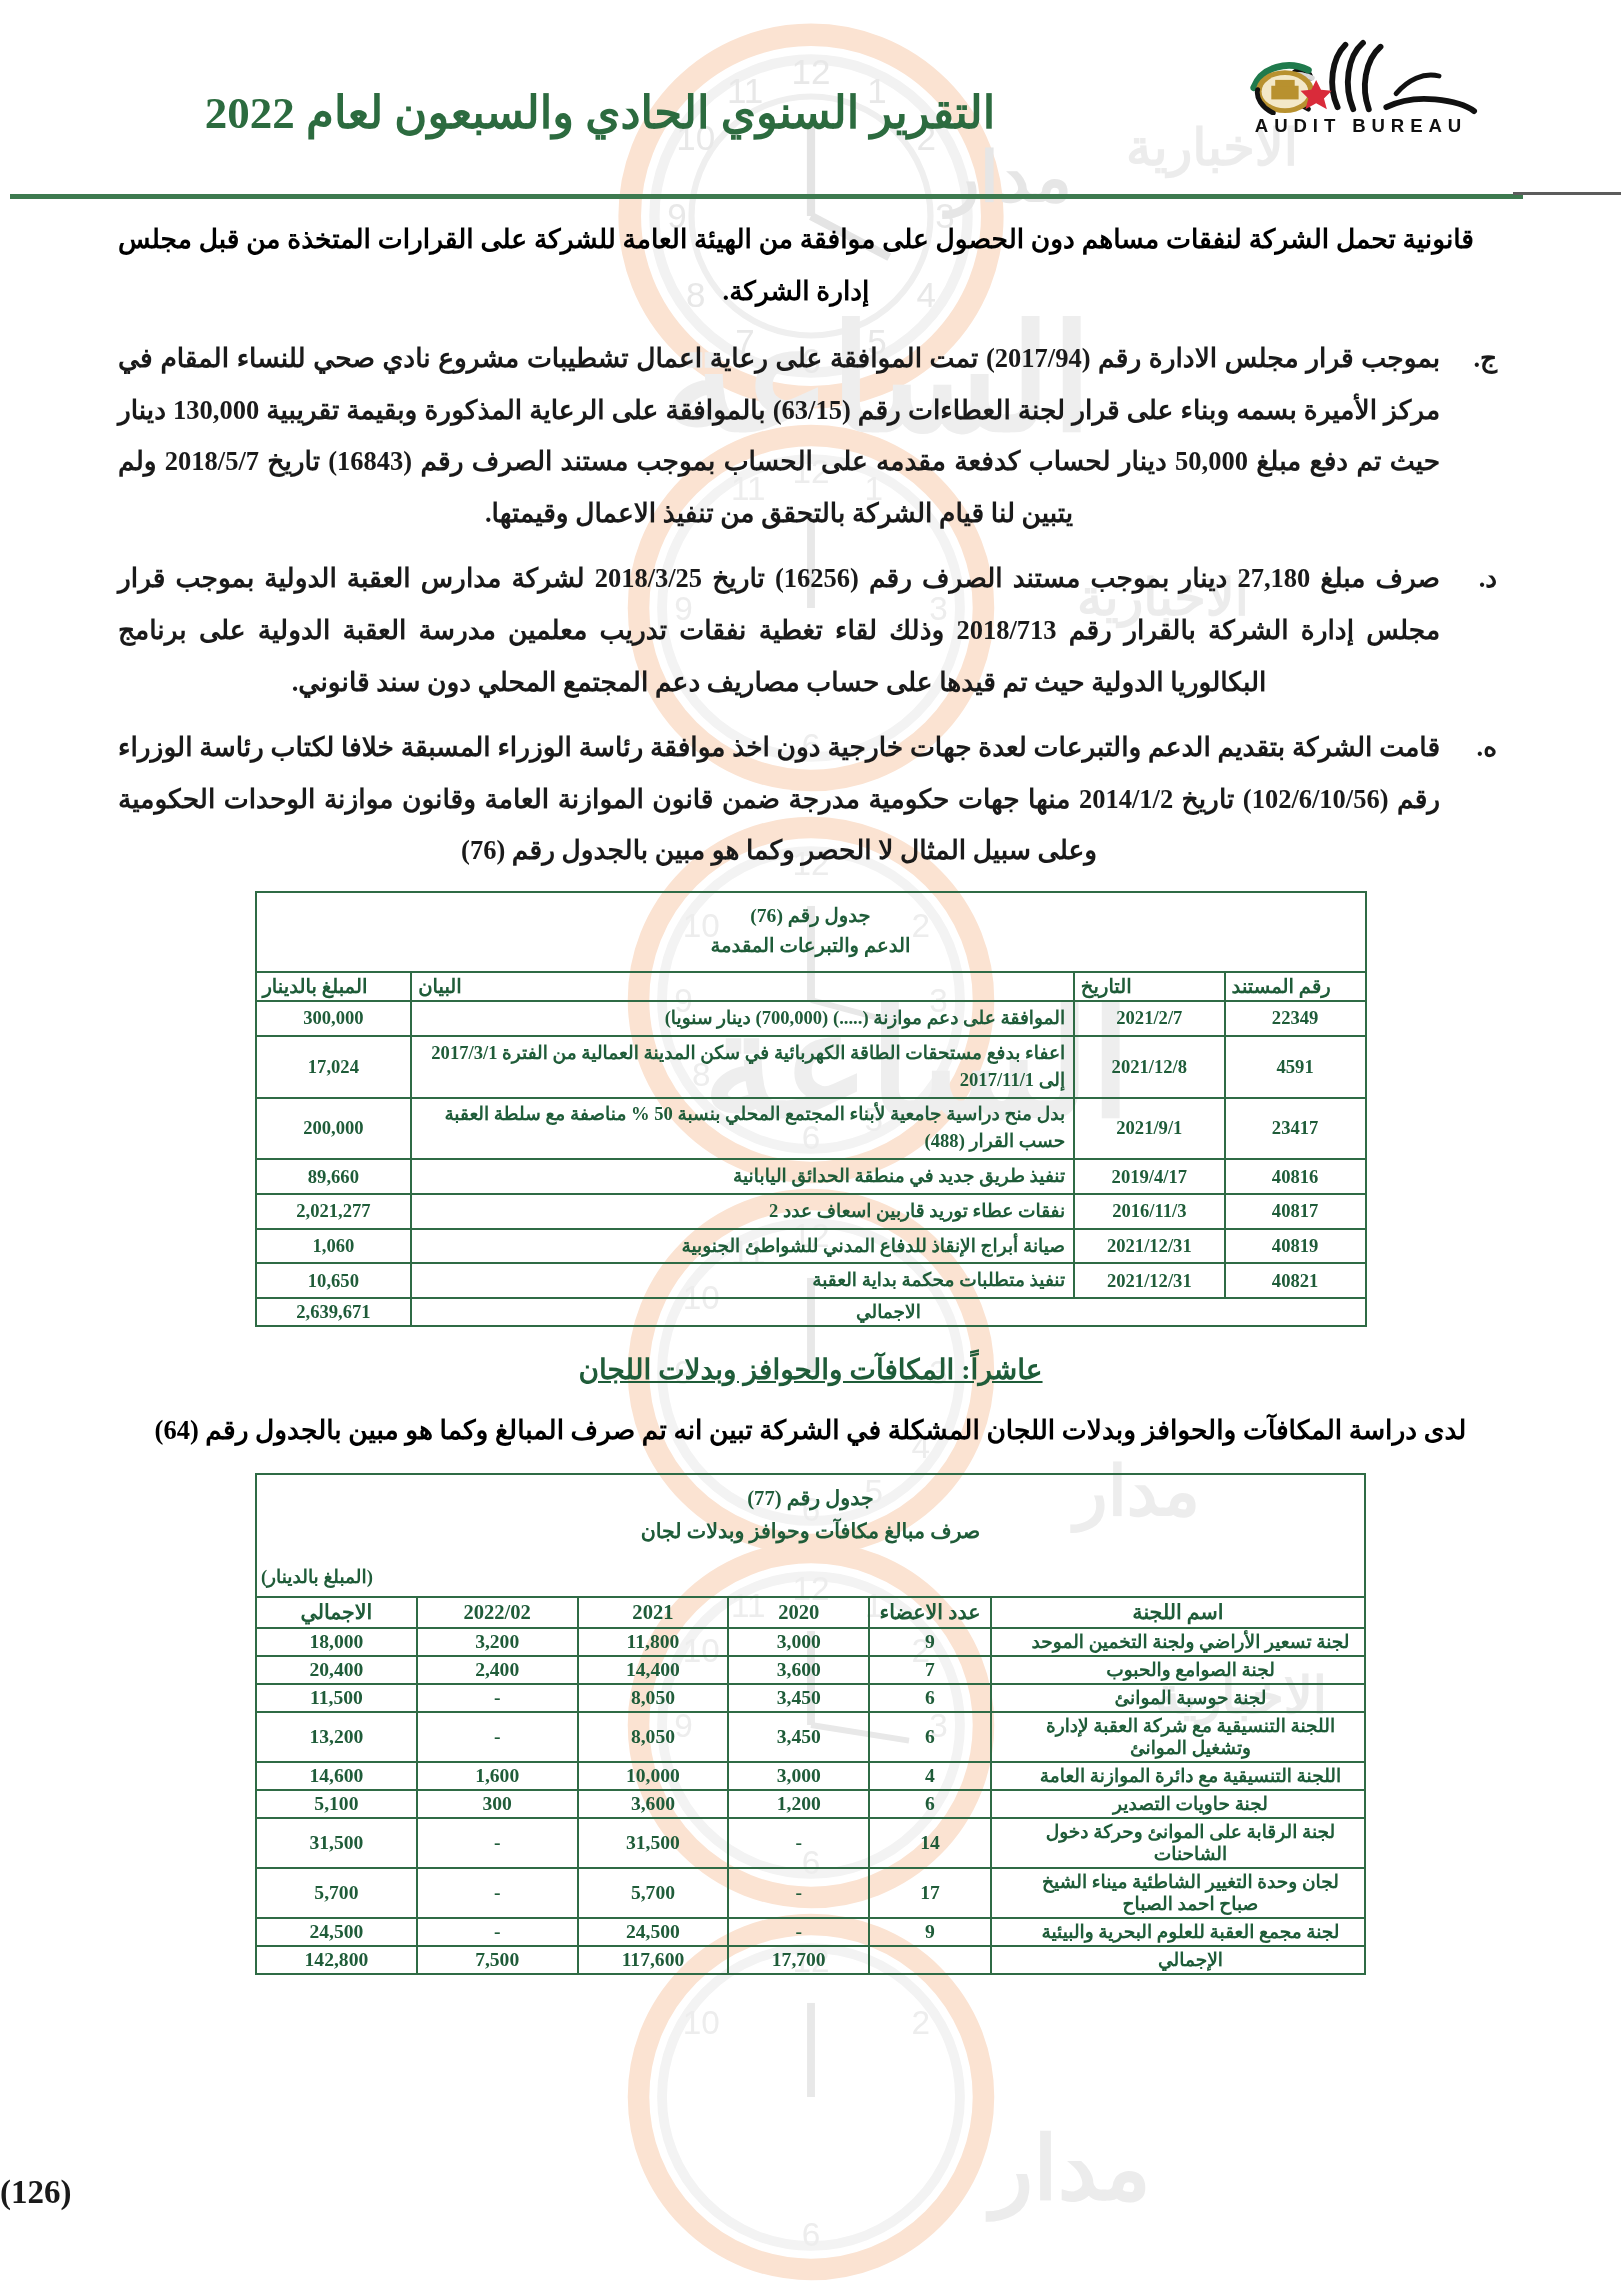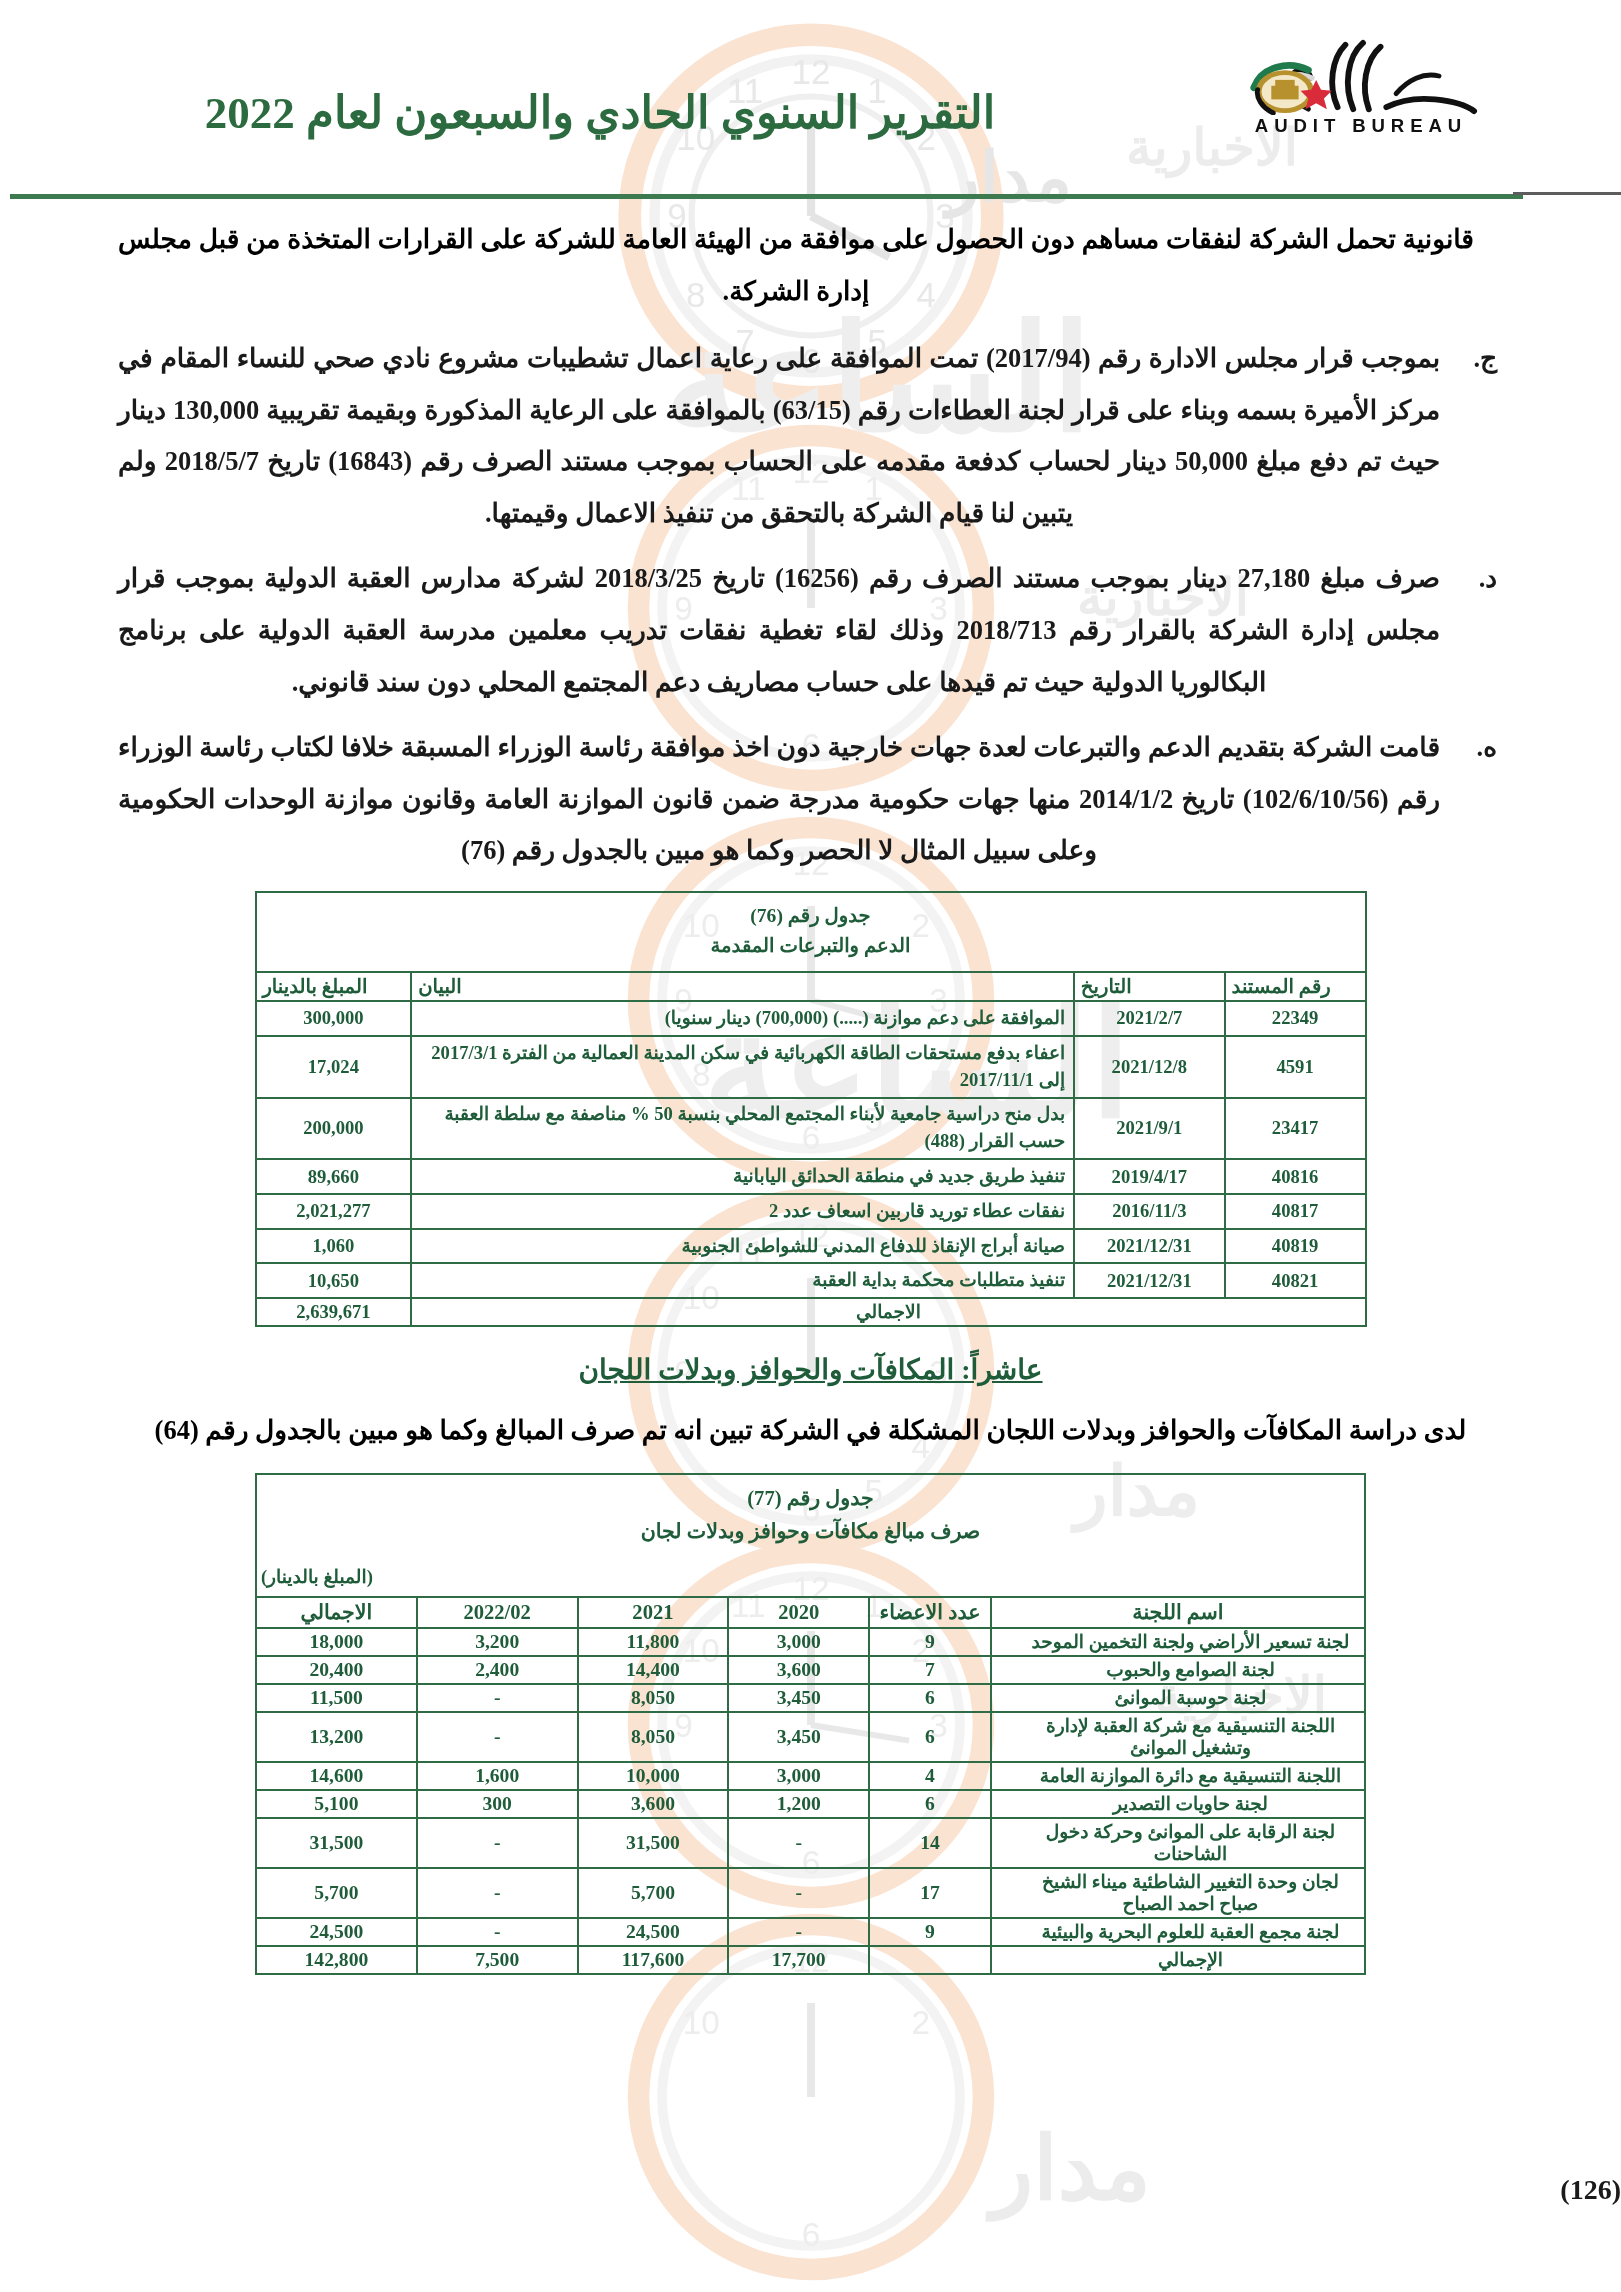--- a/index.html
+++ b/index.html
@@ -221,22 +221,22 @@
     color: #1f5c39;
     text-decoration: underline;
     margin: 25.5px 0 19.6px;
     direction: rtl;
   }
 
   .page-num {
     position: absolute;
     left: 0; right: 0;
     top: 2174px;
-    text-align: right;
-    font-size: 28px;
+    text-align: left;
+    font-size: 33px;
     font-weight: bold;
     color: #1a1a1a;
     z-index: 2;
     direction: rtl;
   }
 </style>
 </head>
 <body>
 
 <div class="page">

